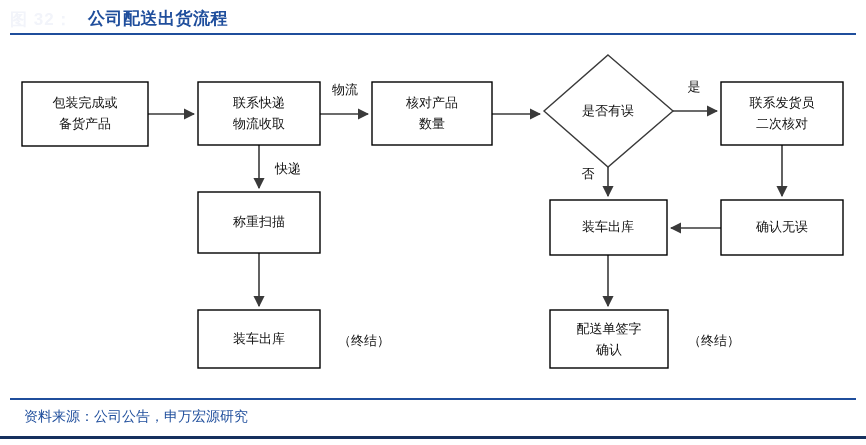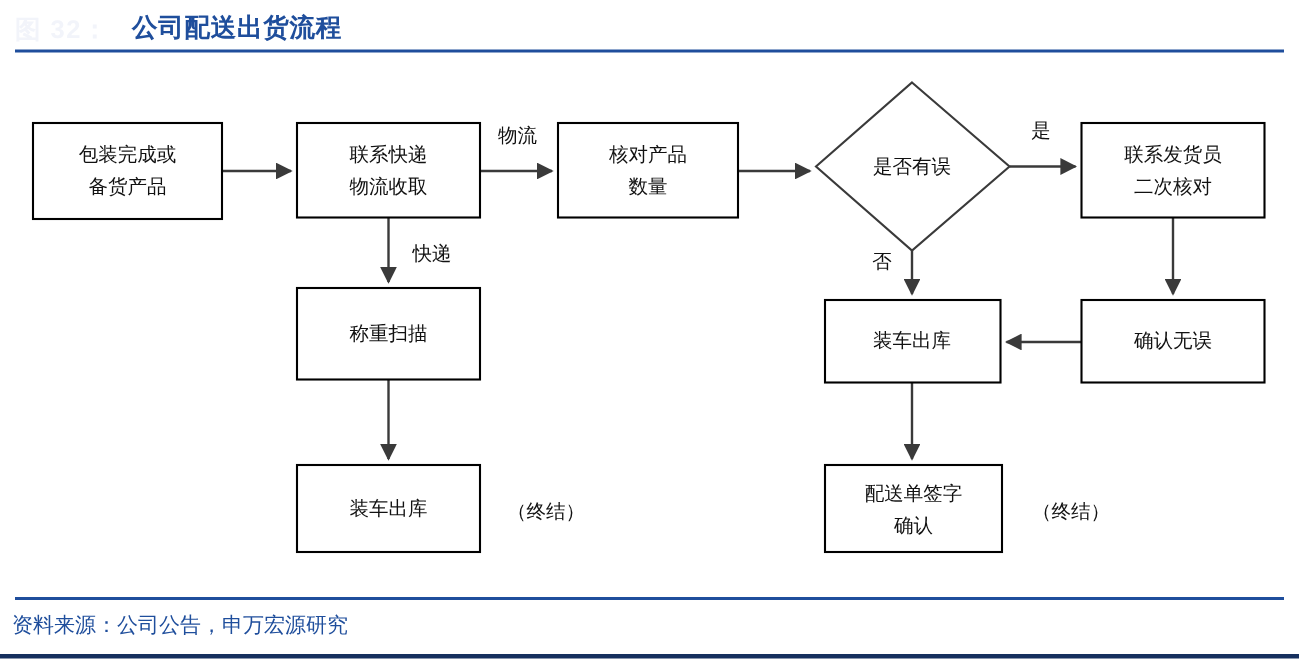--- a/index.html
+++ b/index.html
@@ -59,21 +59,21 @@
   #footer-rule-top {
     position: absolute;
     left: 10px;
     top: 398px;
     width: 846px;
     height: 2px;
     background: #1f4e9c;
   }
   #footer-text {
     position: absolute;
-    left: 8px;
+    left: 24px;
     top: 408px;
     font-size: 14px;
     color: #1f4e9c;
     white-space: nowrap;
   }
   #footer-rule-bottom {
     position: absolute;
     left: 0px;
     top: 436px;
     width: 866px;

